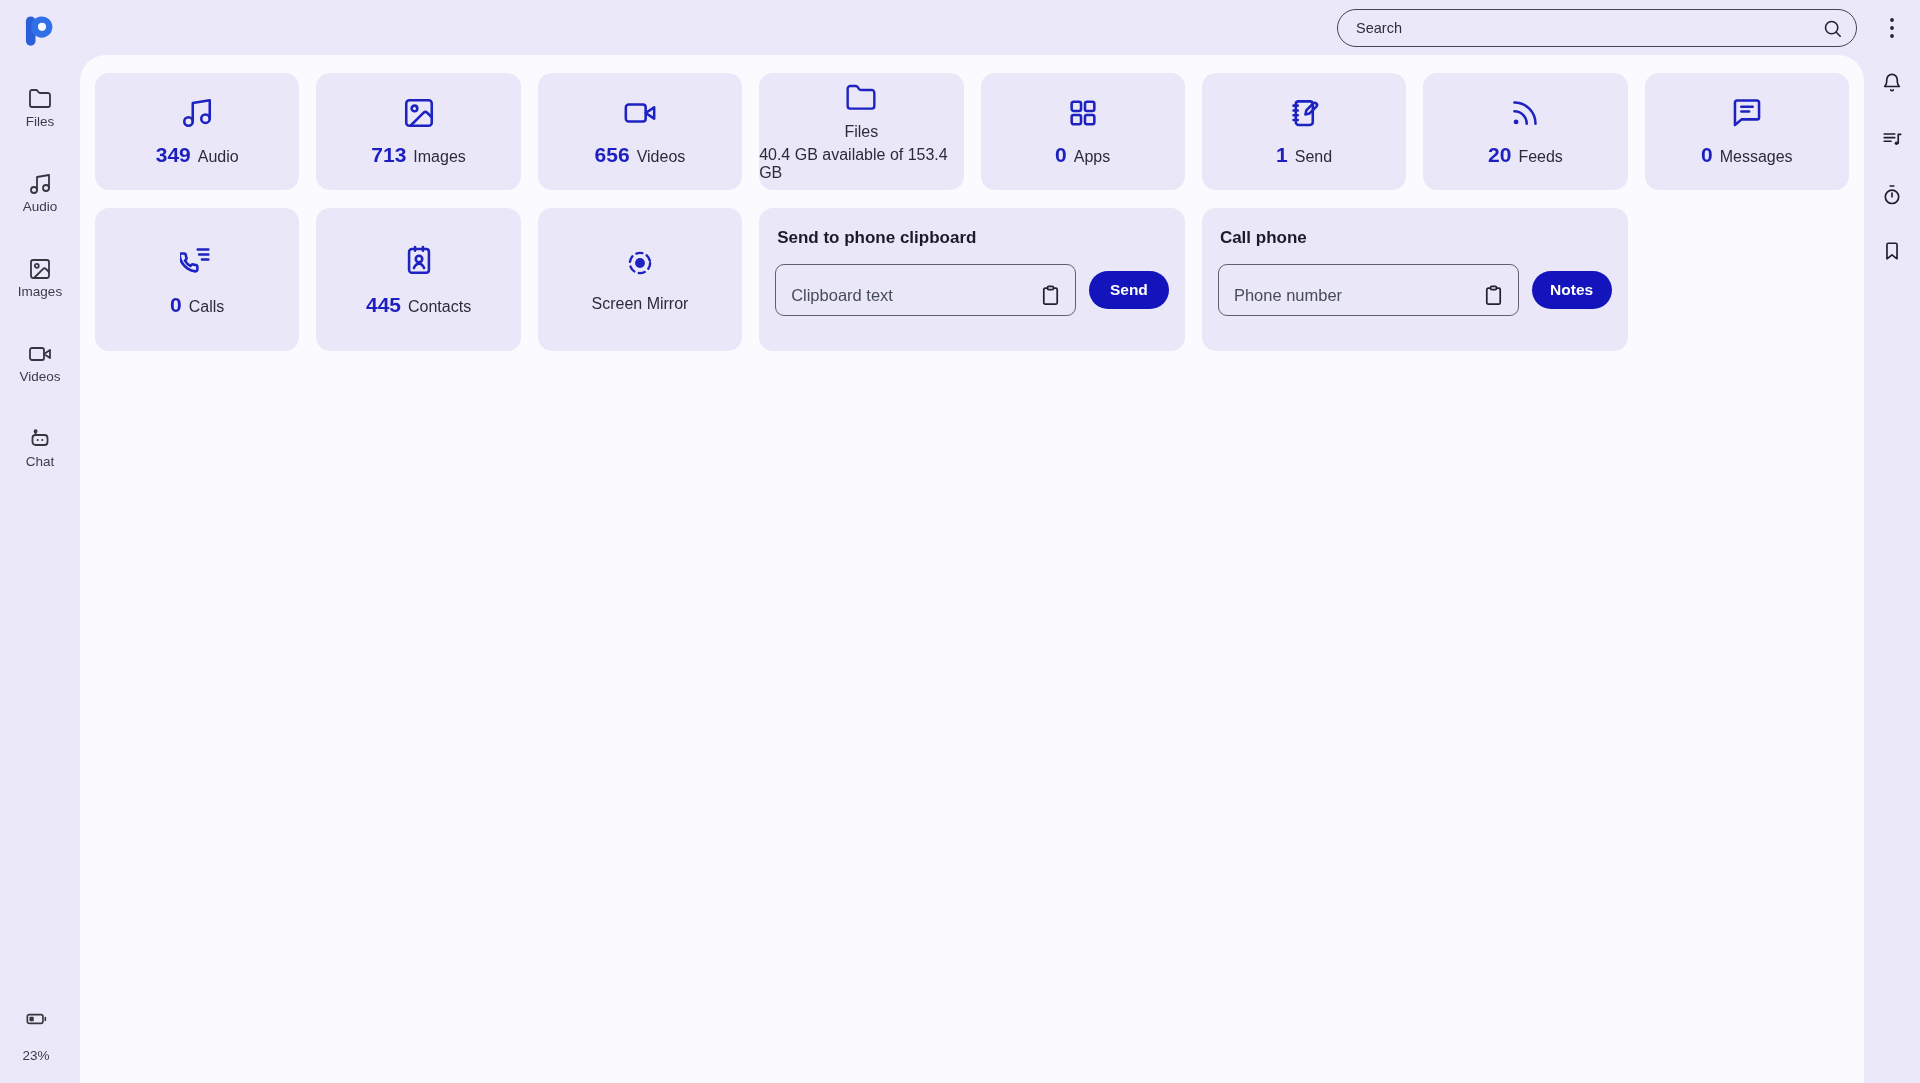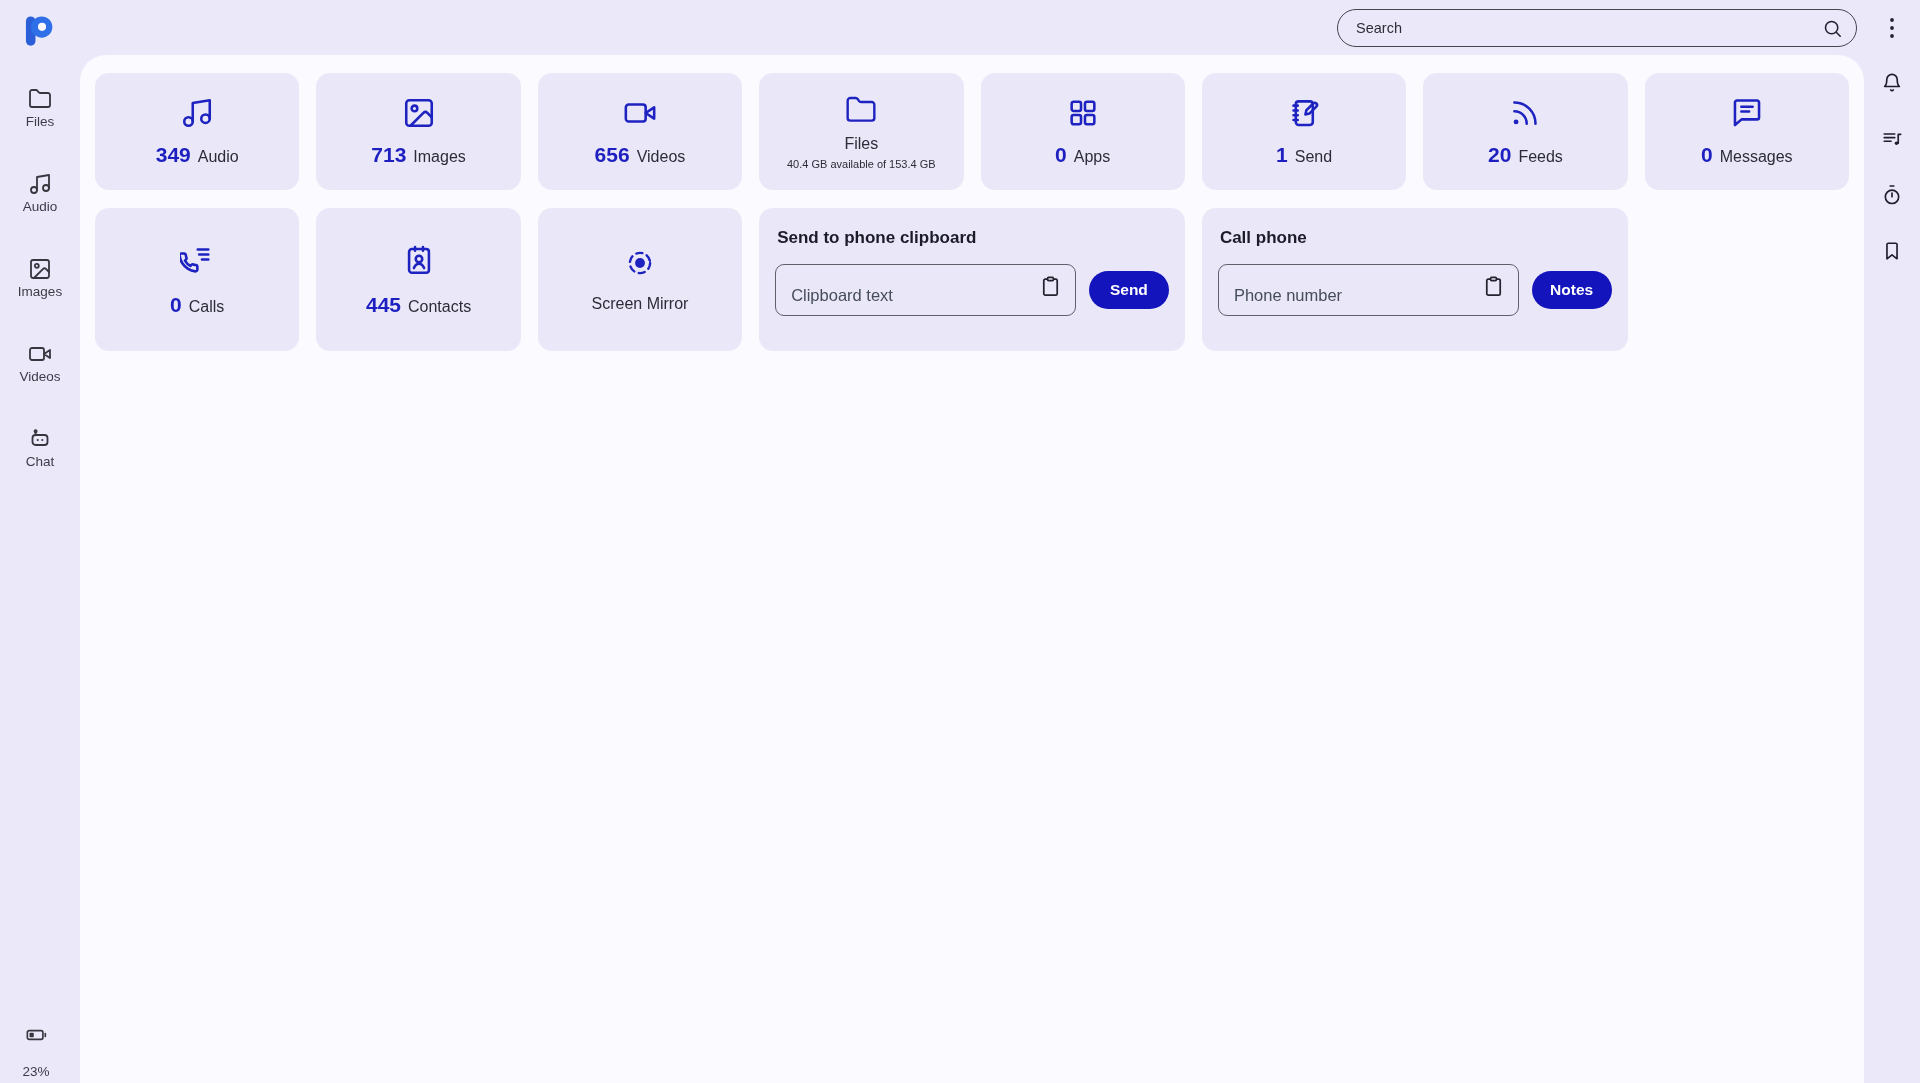--- a/index.html
+++ b/index.html
@@ -12,21 +12,21 @@
   }
   svg.ic { display:block; fill:none; stroke:currentColor; stroke-width:1.8; stroke-linecap:round; stroke-linejoin:round; }
 
   
   .sidebar { position:absolute; left:0; top:0; width:80px; height:100%; }
   .logo { width:34px; height:36px; margin:13px auto 0; display:block; cursor:pointer; }
   .nav { margin-top:38px; display:flex; flex-direction:column; gap:43px; align-items:center; }
   .nav-item { display:flex; flex-direction:column; align-items:center; gap:3px; color:#36363f; cursor:pointer; }
   .nav-item svg { width:24px; height:24px; }
   .nav-item .nav-lbl { font-size:13.5px; color:#3c3c49; }
-  .battery { position:absolute; bottom:4px; left:0; width:72px; display:flex; flex-direction:column; align-items:center; gap:18px; color:#36363f; }
+  .battery { position:absolute; bottom:20px; left:0; width:72px; display:flex; flex-direction:column; align-items:center; gap:18px; color:#36363f; }
   .battery svg { width:27px; height:22px; }
   .battery-lbl { font-size:13.5px; color:#3c3c49; }
 
   
   .rail { position:absolute; top:0; right:0; width:56px; height:100%;
           display:flex; flex-direction:column; align-items:center; padding-top:72px; gap:34px; color:#1d1d2b; }
   .rail svg { width:22px; height:22px; cursor:pointer; }
 
   
   .search-wrap { position:absolute; top:9px; right:63px; width:520px; height:38px;
@@ -43,28 +43,28 @@
              background:#fbfafe; border-radius:26px 26px 0 0; }
   .grid { margin:18px 15px 0 15px; display:grid; grid-template-columns:repeat(8,1fr);
           grid-template-rows:117px 143px; gap:18px 17px; }
   .tile { background:#eae8f8; border-radius:14px; display:flex; flex-direction:column;
           align-items:center; justify-content:center; cursor:pointer; }
   .tile .t-icon { width:34px; height:34px; color:#1d22c0; margin-bottom:13px; }
   .stat { display:flex; align-items:baseline; gap:7px;text-align:right; }
   .num { font-size:21px; font-weight:700; color:#1d1fc0; }
   .lbl { font-size:16px; color:#2c2c38; }
   .files-title { font-size:16px; color:#2c2c38; margin-top:9px; }
-  .files-sub { font-size:11px; color:#2c2c38; margin-top:5px; }
+  .files-sub { font-size:16px; color:#2c2c38; margin-top:5px; }
 
   
   .panel { grid-column:span 2; background:#eae8f8; border-radius:14px; padding:18px 16px; cursor:default; }
   .panel-title { font-size:17px; font-weight:700; color:#1b1b29; margin:2px 0 16px 2px; }
   .panel-row { display:flex; align-items:center; gap:13px; }
   .inp { flex:1; height:52px; border:1.2px solid #60606b; border-radius:9px;
-         display:flex; padding:10px 13px 0 15px; background:transparent; }
+         display:flex; align-items:center; padding:10px 13px 0 15px; background:transparent; }
   .inp input { flex:1; min-width:0; border:none; outline:none; background:transparent;
                font-family:"Liberation Sans", sans-serif; font-size:16.5px; color:#23232f; }
   .inp input::placeholder { color:#464c58; opacity:1; }
   .inp svg { width:23px; height:23px; color:#23232f; flex:none; cursor:pointer; }
   .pill-btn { flex:none; width:80px; height:38px; border:none; border-radius:23px;
               background:#1414bc; color:#ffffff; font-family:"Liberation Sans", sans-serif;
               font-size:15.5px; font-weight:700; cursor:pointer; }
 </style>
 </head>
 <body>

